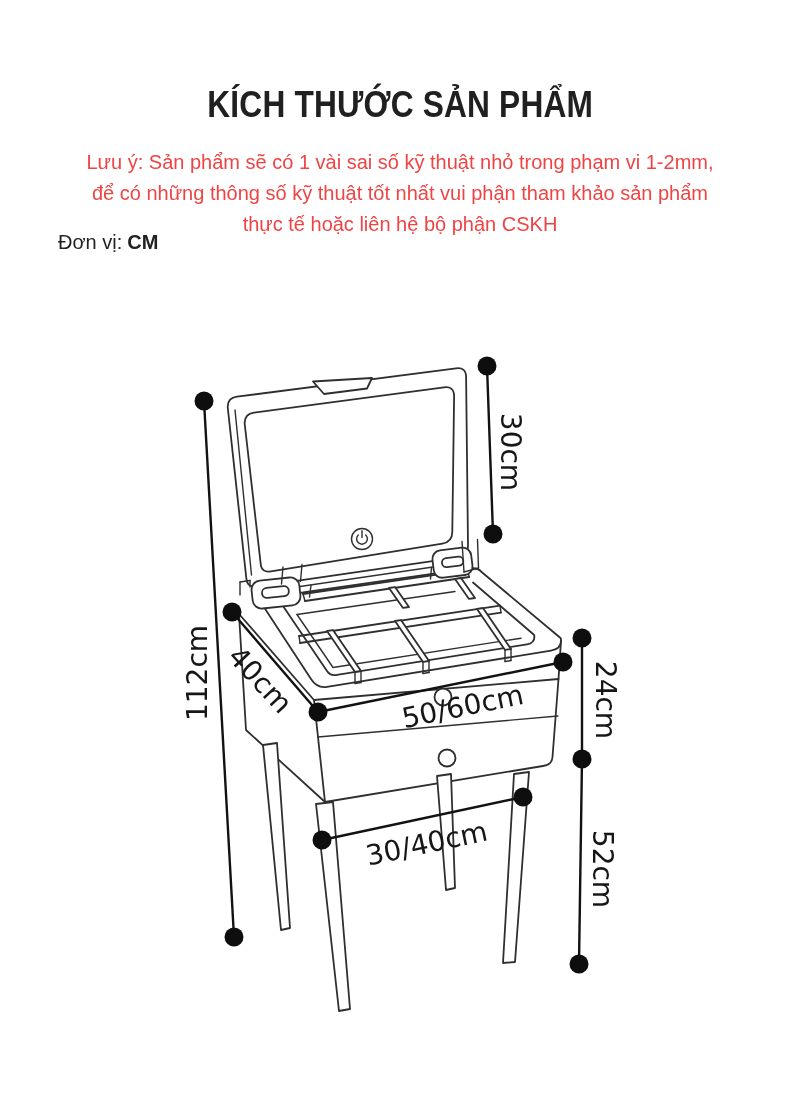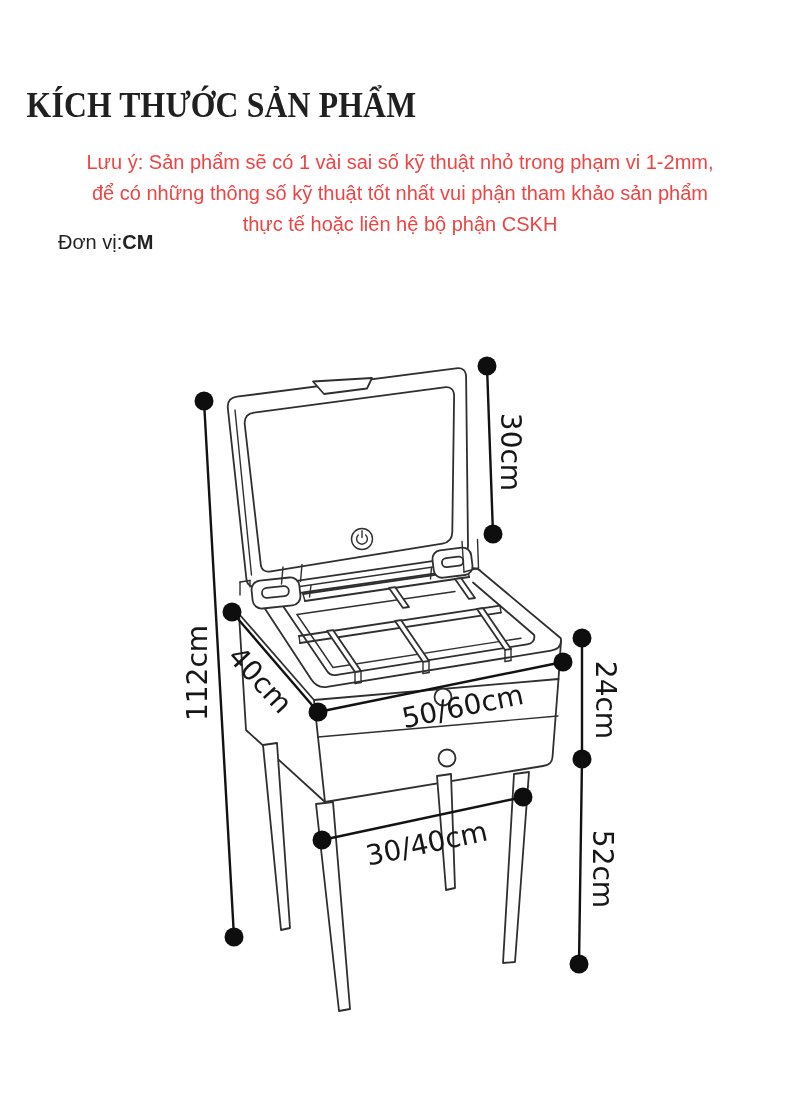--- a/index.html
+++ b/index.html
@@ -9,22 +9,21 @@
     height:1114px;
     background:#ffffff;
     overflow:hidden;
     font-family:"Liberation Sans","DejaVu Sans",sans-serif;
     color:#1c1c1c;
   }
   .title-wrap{
     position:absolute;
     top:84px; left:0;
     width:800px;
-    text-align:left;
-    font-family:Liberation Serif, serif;
+    text-align:center;
   }
   .title{
     display:inline-block;
     margin:0;
     font-size:36px;
     font-weight:800;
     letter-spacing:0.2px;
     color:#202020;
     transform:scaleX(0.88);
     transform-origin:center;
@@ -38,21 +37,21 @@
     font-size:20px;
     line-height:31px;
     color:#ef4444;
   }
   .unit-line{
     position:absolute;
     top:231px; left:58px;
     font-size:20px;
     color:#222;
   }
-  .unit-value{font-weight:bold; text-align:center;}
+  .unit-value{font-weight:bold; margin-left:5px;text-align:center;}
   .diagram-svg{
     position:absolute;
     top:330px; left:0;
   }
   .fw{fill:#ffffff;stroke:#2f2f2f;stroke-width:1.8;stroke-linejoin:round;stroke-linecap:round;}
   .ln{fill:none;stroke:#2f2f2f;stroke-width:1.8;stroke-linejoin:round;stroke-linecap:round;}
   .thin{stroke-width:1.4;}
   .dim{fill:none;stroke:#121212;stroke-width:2.4;stroke-linecap:round;}
   .dot{fill:#0e0e0e;stroke:none;}
   .dlabel{

